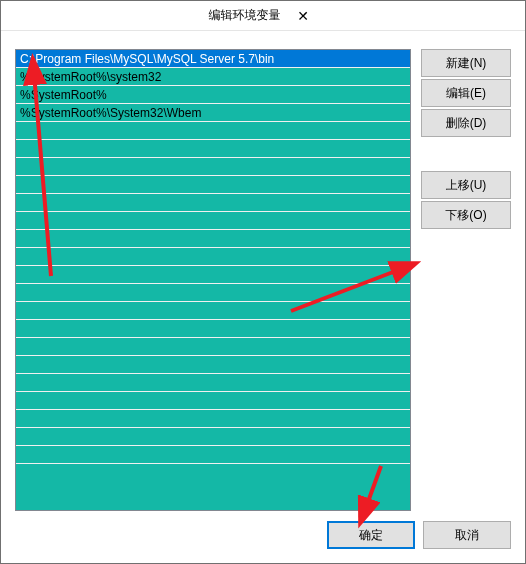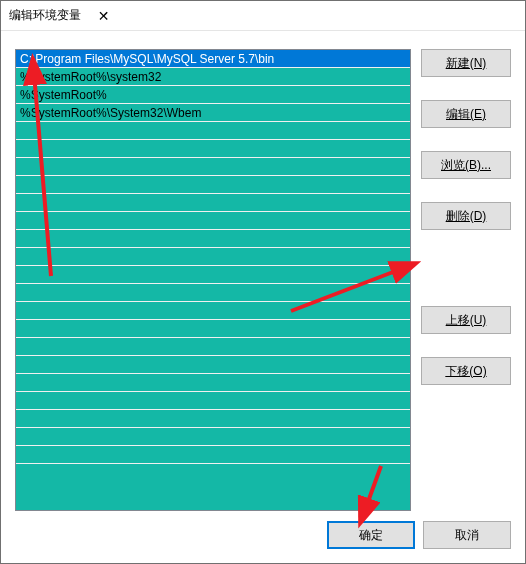--- a/index.html
+++ b/index.html
@@ -15,21 +15,21 @@
     border: 1px solid #707070;
     background: #fff;
     display: flex;
     flex-direction: column;
     position: relative;
   }
   .titlebar {
     height: 30px;
     display: flex;
     align-items: center;
-    justify-content: flex-start;
+    justify-content: center;
     padding-left: 8px;
     background: #fff;
     border-bottom: 1px solid #e5e5e5;
   }
   .titlebar-title { font-size: 12px; color: #000; }
   .titlebar-close {
     width: 45px;
     height: 30px;
     display: flex;
     align-items: center;
@@ -64,22 +64,21 @@
   }
   .list-row.selected {
     background: #0078d7;
     color: #fff;
   }
   .list-row.empty { color: transparent; }
   .sidebar {
     width: 90px;
     display: flex;
     flex-direction: column;
-    gap: 23px;
-    text-decoration: underline;
+    gap: 2px;
   }
   .btn {
     height: 28px;
     border: 1px solid #adadad;
     background: #e1e1e1;
     font-size: 12px;
     font-family: inherit;
     cursor: pointer;
     padding: 0;
   }
@@ -134,21 +133,20 @@
         <div class="list-row empty">.</div>
         <div class="list-row empty">.</div>
         <div class="list-row empty">.</div>
         <div class="list-row empty">.</div>
         <div class="list-row empty">.</div>
       </div>
 
     <div class="sidebar">
       <button class="btn">新建(N)</button>
       <button class="btn">编辑(E)</button>
-      <button class="btn">浏览(B)...</button>
       <button class="btn">删除(D)</button>
       <div class="gap-sm"></div>
       <button class="btn">上移(U)</button>
       <button class="btn">下移(O)</button>
       <div class="gap-md"></div>
     </div>
 
   </div>
 
   <div class="footer">

